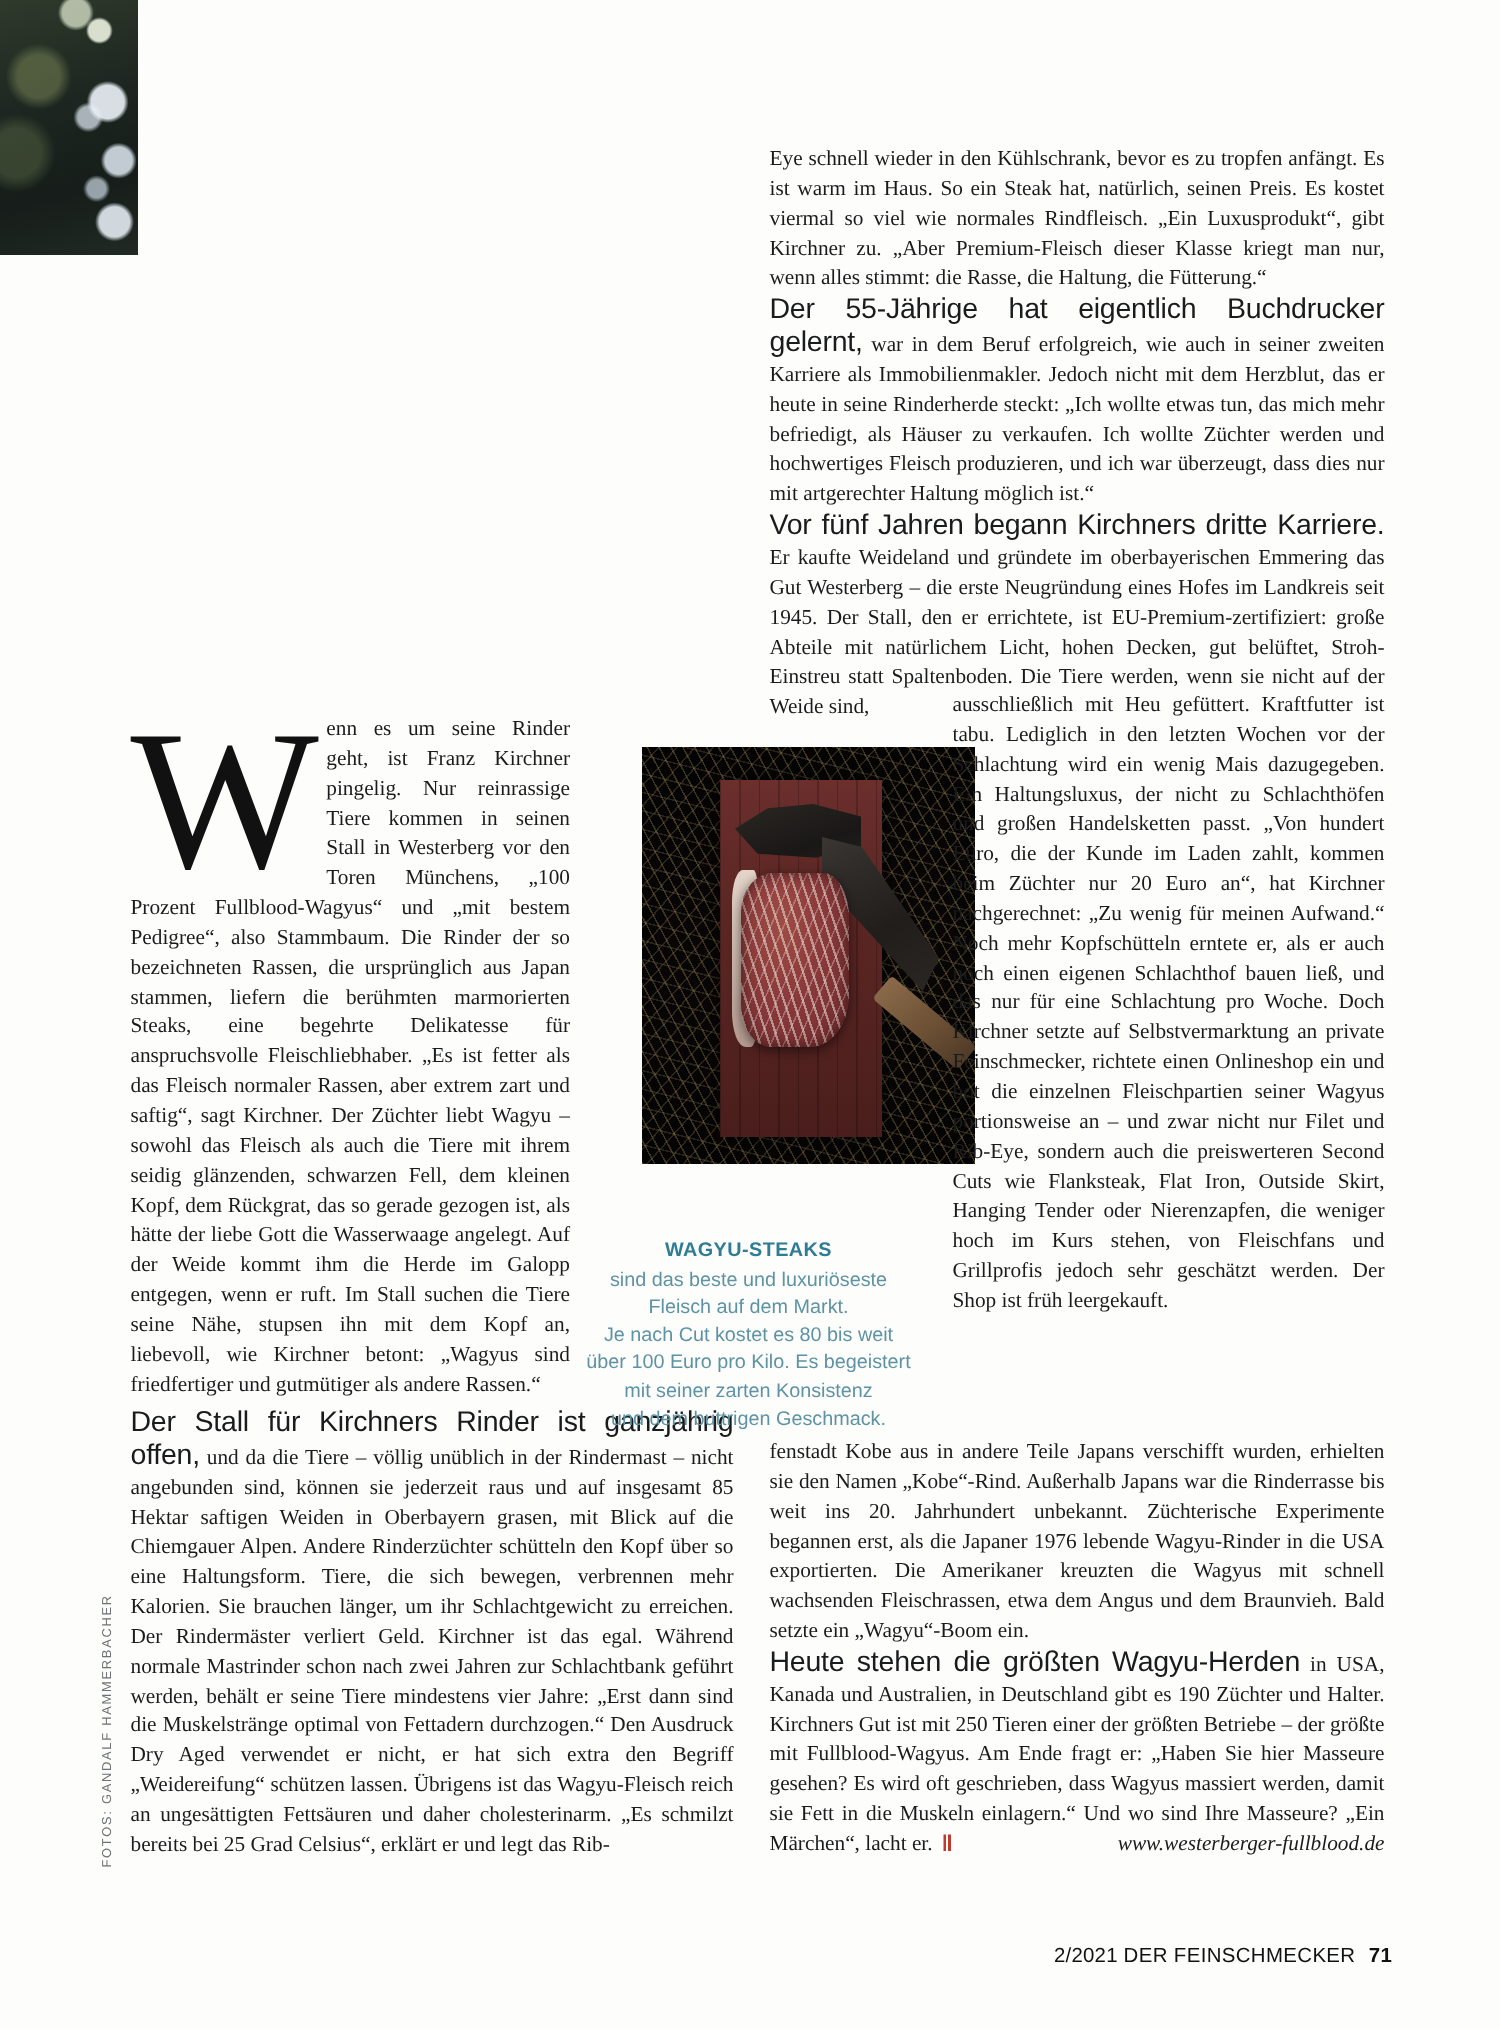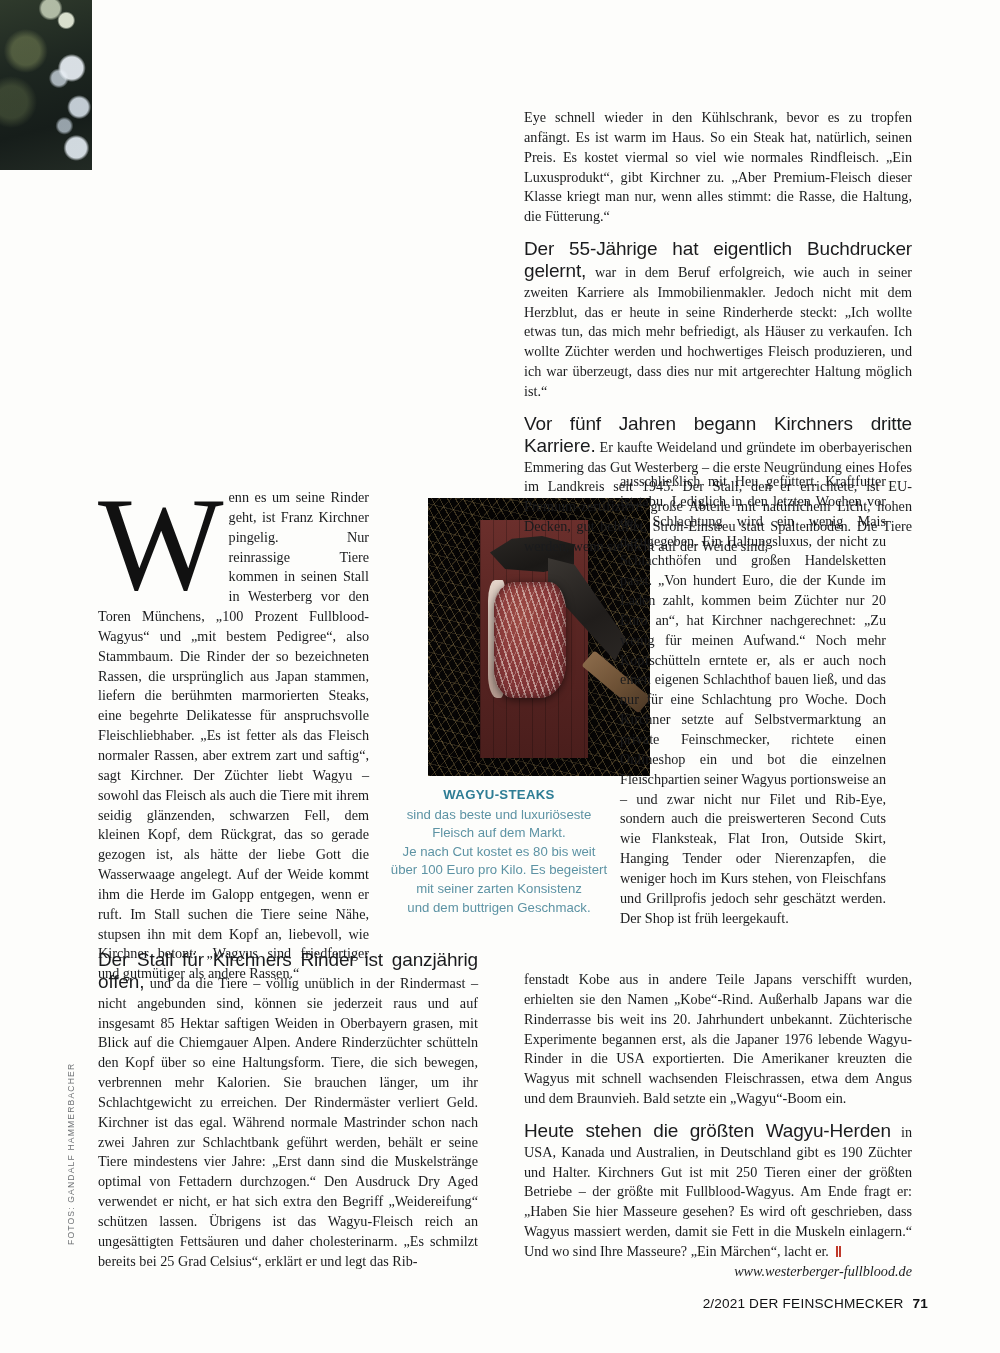--- a/index.html
+++ b/index.html
@@ -56,21 +56,21 @@
   .col {
     position: absolute;
     font-family: "Liberation Serif", serif;
     font-size: 14.2px;
     line-height: 19.85px;
     text-align: justify;
     text-justify: inter-word;
     color: #1a1b1d;
     hyphens: manual;
   }
-  .col p { margin: 12px; }
+  .col p { margin: 1px; }
   .col b, .col .lead {
     font-family: "Liberation Sans", sans-serif;
     font-weight: normal;
     font-size: 19px;
     letter-spacing: -.15px;
   }
 
   
   #left-a { left: 86px; top: 476px; width: 295px; }
   #left-a .dropcap {
@@ -78,21 +78,21 @@
     font-family: "Liberation Serif", serif;
     font-size: 133px;
     line-height: 104px;
     margin: 4px 5px -4px 0;
     color: #111;
   }
   #left-b { left: 86px; top: 938px; width: 404px; }
 
   
   #right-a { left: 512px; top: 96px;  width: 412px; }
-  #right-b { left: 608px; top: 460px; width: 290px; }
+  #right-b { left: 634px; top: 460px; width: 290px; }
   #right-c { left: 512px; top: 958px; width: 412px; }
 
   .url {
     font-style: italic;
     float: right;
   }
   .endmark {
     display: inline-block;
     width: 5px; height: 11px;
     margin-left: 7px;
@@ -181,20 +181,21 @@
     font-size: 13.2px;
     line-height: 18.6px;
     color: #5d93a4;
   }
   #caption .cap-title {
     display: block;
     font-weight: bold;
     color: #2e7d95;
     letter-spacing: .3px;
     margin-bottom: 1px;
+    margin-top: 38px;
   }
   #caption .cap-body { white-space: pre-line; text-align: right; }
 
   
   #photo-credit {
     position: absolute;
     left: -54px; top: 1115px;
     width: 250px;
     transform: rotate(-90deg);
     transform-origin: 50% 50%;

